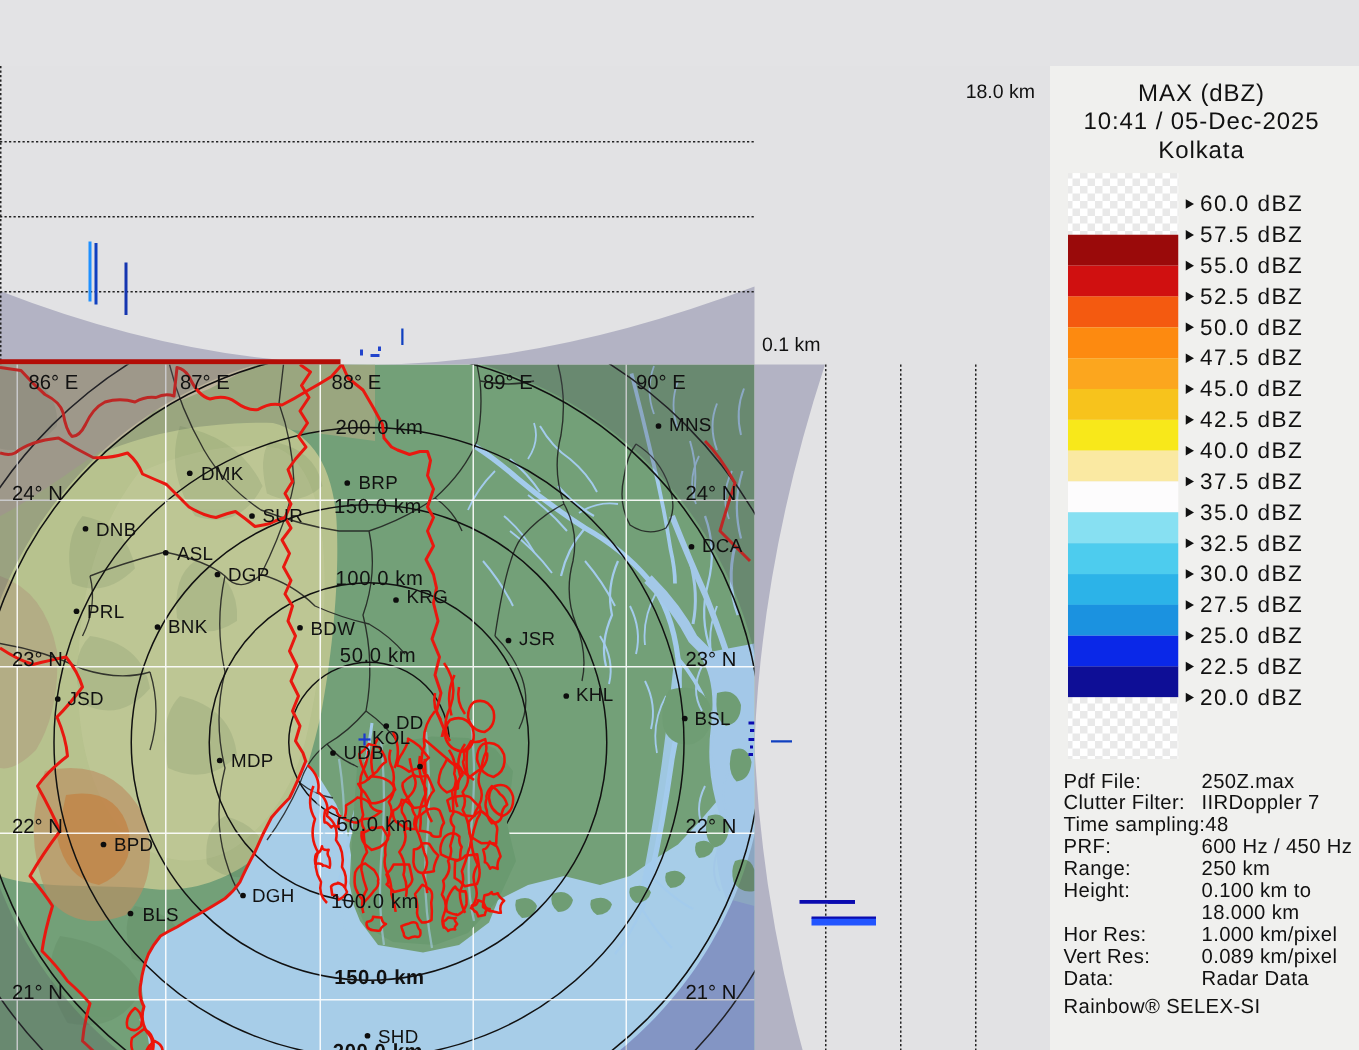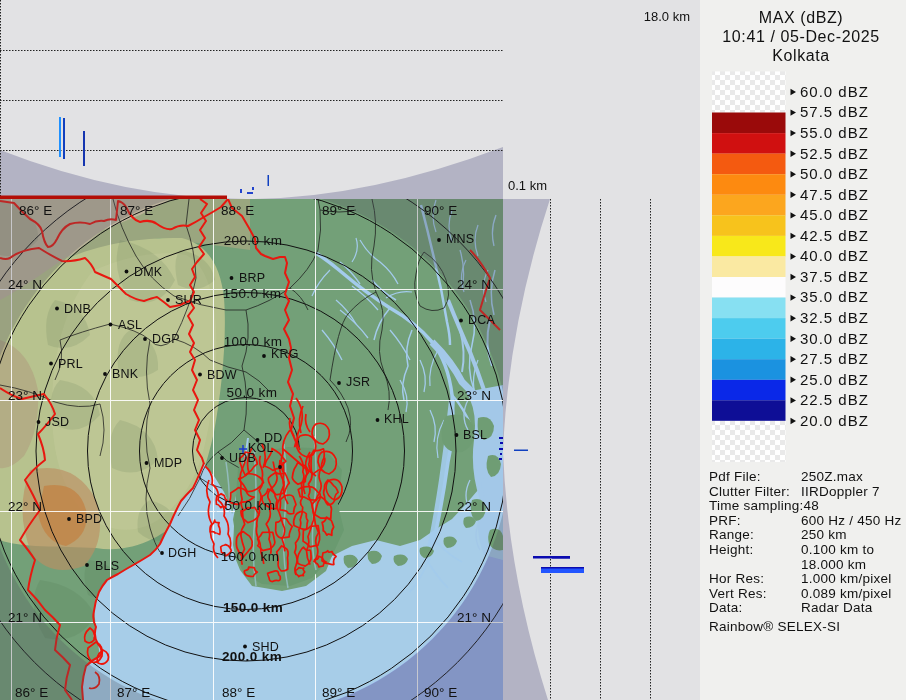--- a/index.html
+++ b/index.html
@@ -1,16 +1,16 @@
 <!DOCTYPE html>
 <html><head>
 <meta charset="utf-8">
 <style>
   html,body{margin:0;padding:0;width:906px;height:700px;overflow:hidden;background:#e3e3e5;}
-  #page{position:relative;width:906px;height:571px;font-family:"Liberation Sans",sans-serif;}
+  #page{position:relative;width:906px;height:571px;font-family:"Liberation Sans",sans-serif;margin-top:44px;}
   svg{position:absolute;top:0;left:0;}
   .t{font-family:"Liberation Sans",sans-serif;fill:#111;}
 </style>
 </head>
 <body>
 <div id="page">
 <svg width="906" height="700" viewBox="0 0 906 700">
 
   <rect x="0" y="0" width="700" height="700" fill="#e2e2e4"></rect>
   <rect x="700" y="0" width="206" height="700" fill="#f0f0ee"></rect>

